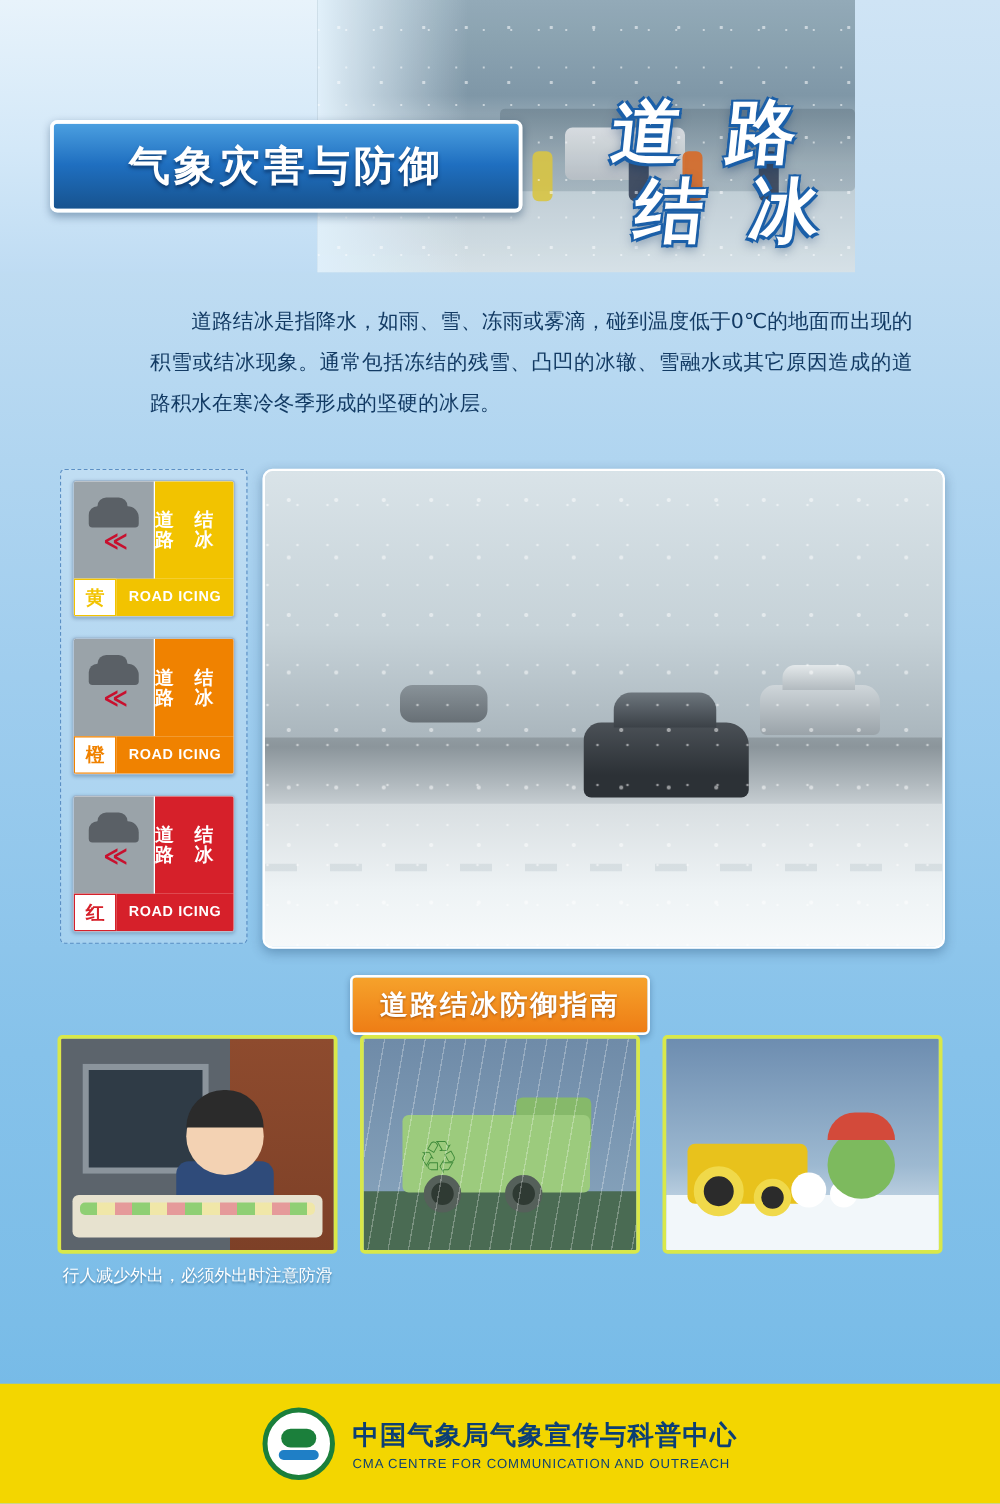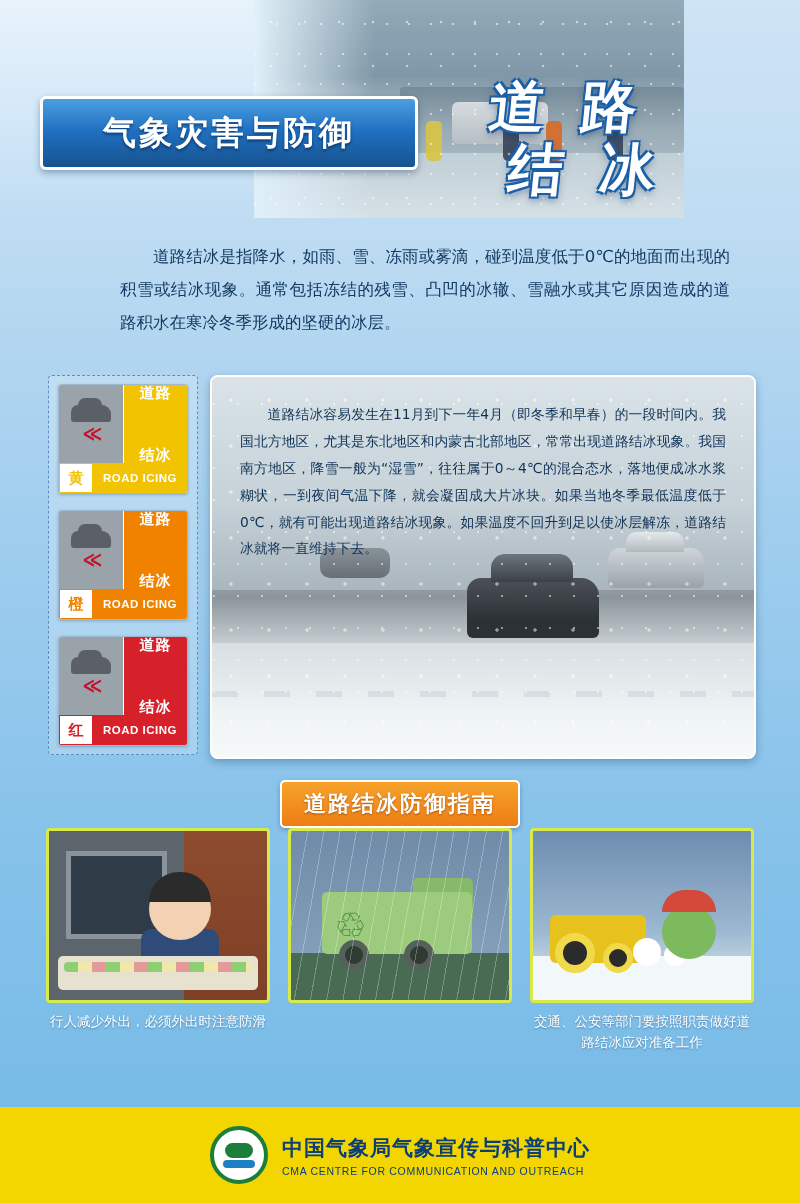--- a/index.html
+++ b/index.html
@@ -105,21 +105,21 @@
   .car{
     width:40px;height:17px;border-radius:7px 9px 3px 3px;
     background:#5a6066;position:relative;
   }
   .car:before{
     content:"";position:absolute;left:7px;top:-7px;width:24px;height:10px;
     background:#5a6066;border-radius:7px 7px 0 0;
   }
   .chev{font-size:19px;color:#c8102e;font-weight:bold;line-height:.9;letter-spacing:-3px;}
   .sig-label{
-    flex:1;display:flex;flex-direction:column;align-items:center;justify-content:space-between;
+    flex:1;display:flex;flex-direction:row;align-items:center;justify-content:center;
     color:#ffffff;font-weight:bold;font-size:15px;line-height:1.1;letter-spacing:1px;
     font-family:"DejaVu Sans","Liberation Sans",sans-serif;
   }
   .sig-bot{
     height:30px;display:flex;align-items:stretch;
   }
   .sig-code{
     width:34px;display:flex;align-items:center;justify-content:center;
     color:#ffffff;font-weight:bold;font-size:15px;
     font-family:"DejaVu Sans","Liberation Sans",sans-serif;
@@ -348,21 +348,20 @@
   </div>
 
   <div class="panel">
     <div class="sky"></div>
     <div class="road"></div>
     <div class="carC"></div>
     <div class="carB"></div>
     <div class="carA"></div>
     <div class="snow"></div>
     <div class="panel-text">
-      <p>道路结冰容易发生在11月到下一年4月（即冬季和早春）的一段时间内。我国北方地区，尤其是东北地区和内蒙古北部地区，常常出现道路结冰现象。我国南方地区，降雪一般为“湿雪”，往往属于0～4℃的混合态水，落地便成冰水浆糊状，一到夜间气温下降，就会凝固成大片冰块。如果当地冬季最低温度低于0℃，就有可能出现道路结冰现象。如果温度不回升到足以使冰层解冻，道路结冰就将一直维持下去。</p>
     </div>
   </div>
 
   <div class="guide-head">
     <span>道路结冰防御指南</span>
   </div>
 
   <div class="cards">
 
     <div class="card">
@@ -393,21 +392,20 @@
       <div class="art art3">
         <div class="snowg"></div>
         <div class="tract"></div>
         <div class="tw" style="left:10%"></div>
         <div class="tw" style="left:32%;width:30px;height:30px;border-width:6px;"></div>
         <div class="ball" style="left:46%;width:28px;height:28px;"></div>
         <div class="ball" style="left:60%;width:22px;height:22px;"></div>
         <div class="kid"></div>
         <div class="cap"></div>
       </div>
-      <div class="cap-text">交通、公安等部门要按照职责做好道路结冰应对准备工作</div>
     </div>
 
   </div>
 
   <div class="footer">
     <div class="logo"></div>
     <div class="foot-txt">
       <div class="cn">中国气象局气象宣传与科普中心</div>
       <div class="en">CMA CENTRE FOR COMMUNICATION AND OUTREACH</div>
     </div>

